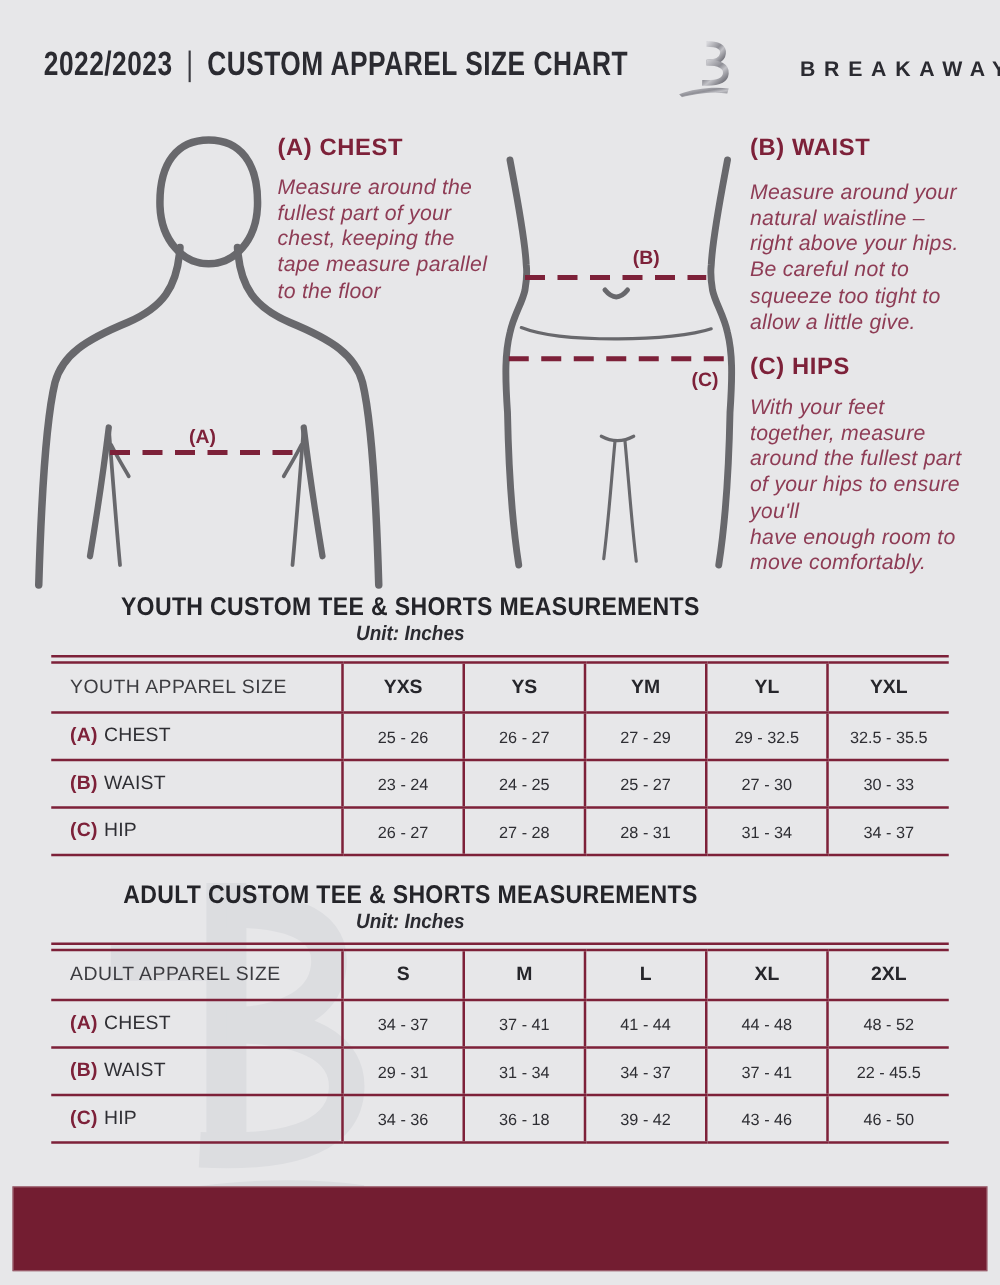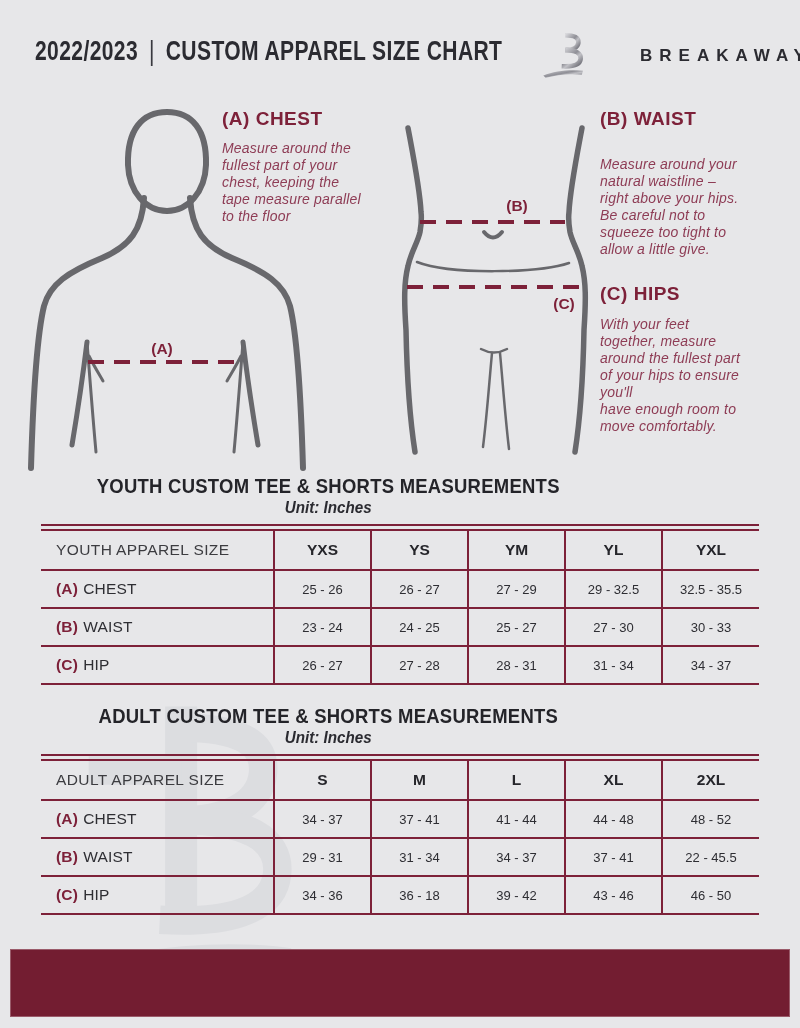--- a/index.html
+++ b/index.html
@@ -37,27 +37,27 @@
   }
   
   .figures{position:absolute;left:0;top:100px;width:800px;height:372px;z-index:1;}
   .figures text{font-family:"Liberation Sans",sans-serif;font-weight:700;font-size:15.5px;fill:var(--maroon);}
   
   .guide-head{
     position:absolute;font-size:19px;font-weight:700;color:var(--maroon);
     letter-spacing:.5px;z-index:2;
   }
   .guide-body{
-    position:absolute;font-size:14px;font-style:italic;color:var(--maroon-body);
+    position:absolute;font-size:17px;font-style:italic;color:var(--maroon-body);
     line-height:1.22;white-space:pre-line;z-index:2;letter-spacing:.2px;
   }
   .chest-head{left:222px;top:108px;}
   .chest-body{left:222px;top:140px;width:190px;}
   .waist-head{left:600px;top:108px;}
-  .waist-body{left:600px;top:156px;width:200px;}
+  .waist-body{left:600px;top:144px;width:200px;}
   .hips-head{left:600px;top:283px;}
   .hips-body{left:600px;top:316px;width:200px;}
   
   .section{position:absolute;left:0;width:656px;z-index:2;}
   .sec-youth{top:474px;}
   .sec-adult{top:704px;}
   .sec-title{
     text-align:center;font-size:20.5px;font-weight:700;color:#242429;letter-spacing:.3px;
   }
   .sec-title span{display:inline-block;transform:scaleX(.9);transform-origin:center;}

